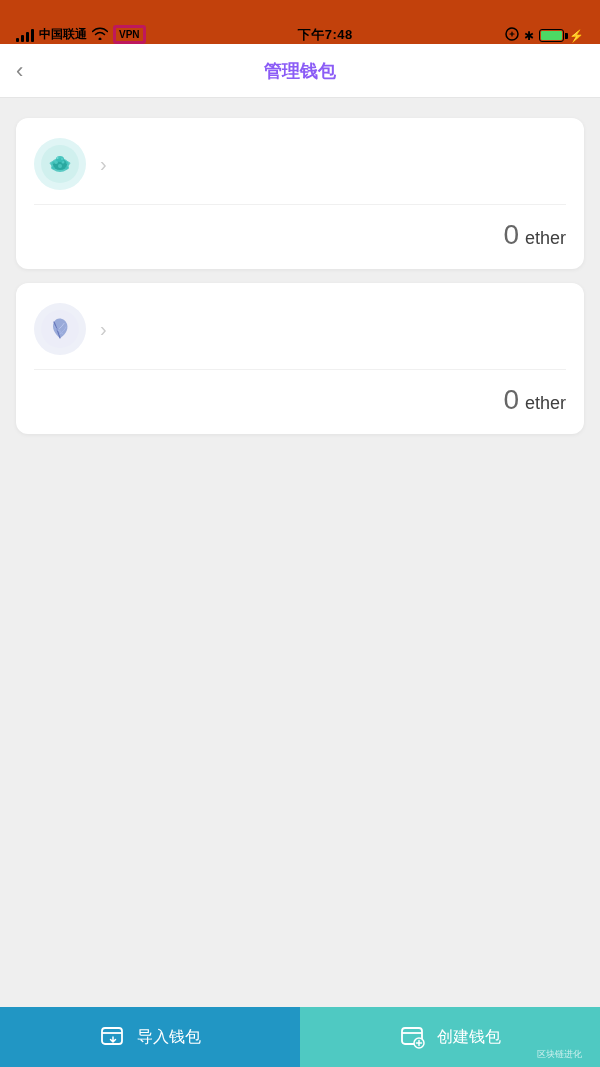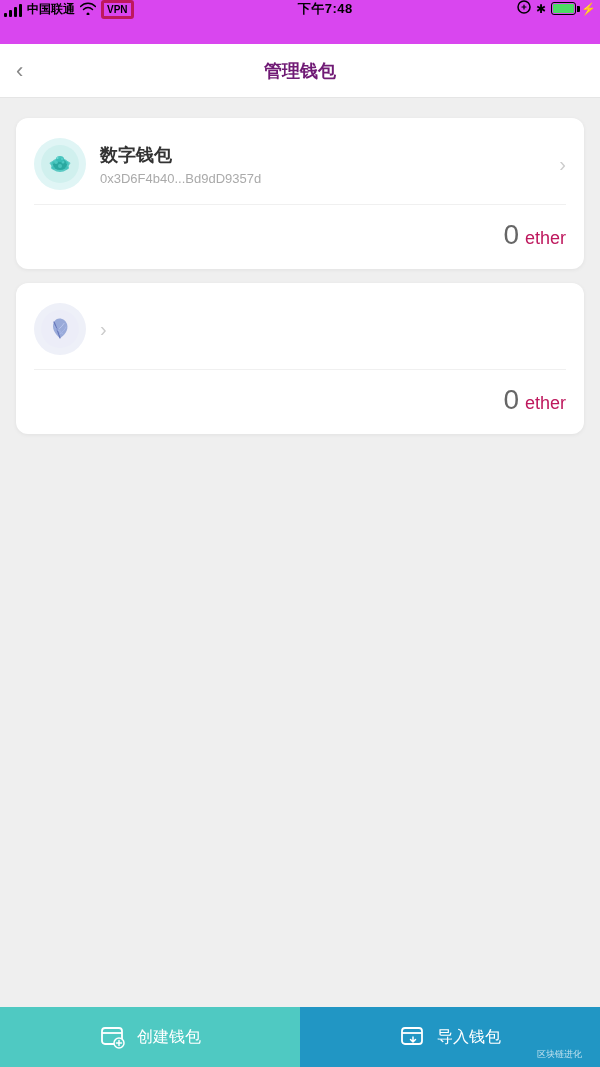--- a/index.html
+++ b/index.html
@@ -10,25 +10,25 @@
       font-family: -apple-system, "PingFang SC", "Helvetica Neue", Arial, sans-serif;
       background: #f0f0f0;
       overflow: hidden;
       position: relative;
     }
 
     
     .status-bar {
       width: 100%;
       height: 44px;
-      background: #d946ef;
-      display: flex;
-      align-items: flex-start;
+      background: #c2410c;
+      display: flex;
+      align-items: flex-end;
       justify-content: space-between;
-      padding: 0 4px;
+      padding: 0 16px;
       font-size: 13px;
       color: #000;
     }
     .status-left {
       display: flex;
       align-items: center;
       gap: 5px;
       font-size: 12px;
       font-weight: 600;
     }
@@ -109,21 +109,21 @@
       top: 50%;
       transform: translateY(-50%);
       color: #888;
       font-size: 22px;
       cursor: pointer;
       font-weight: 300;
     }
     .nav-title {
       font-size: 18px;
       font-weight: 600;
-      color: #701a75;
+      color: #8b5cf6;
     }
 
     
     .main-content {
       width: 100%;
       background: #efefef;
       padding: 20px 16px;
       display: flex;
       flex-direction: column;
       gap: 14px;
@@ -192,21 +192,21 @@
       padding: 14px 18px 18px 18px;
       gap: 6px;
     }
     .balance-amount {
       font-size: 28px;
       font-weight: 300;
       color: #666;
     }
     .balance-unit {
       font-size: 18px;
-      color: #be185d;
+      color: #404040;
       font-weight: 300;
     }
 
     
     .tab-bar {
       width: 100%;
       height: 60px;
       display: flex;
       position: absolute;
       bottom: 0;
@@ -310,24 +310,20 @@
           <ellipse cx="19" cy="14" rx="4" ry="3" fill="#3bbfb8" opacity="0.9"></ellipse>
           <circle cx="16.5" cy="13" r="1" fill="#7de5de" opacity="0.8"></circle>
           <circle cx="21" cy="14" r="0.8" fill="#7de5de" opacity="0.8"></circle>
 
           <ellipse cx="11" cy="18" rx="2.5" ry="1.5" fill="#3bbfb8" opacity="0.7" transform="rotate(-20 11 18)"></ellipse>
           <ellipse cx="27" cy="18" rx="2.5" ry="1.5" fill="#3bbfb8" opacity="0.7" transform="rotate(20 27 18)"></ellipse>
           <ellipse cx="12" cy="23" rx="2" ry="1.5" fill="#3bbfb8" opacity="0.7" transform="rotate(15 12 23)"></ellipse>
           <ellipse cx="26" cy="23" rx="2" ry="1.5" fill="#3bbfb8" opacity="0.7" transform="rotate(-15 26 23)"></ellipse>
         </svg>
       </div>
-      <div class="wallet-info">
-        <div class="wallet-name">数字钱包</div>
-        <div class="wallet-address">0x3D6F4b40...Bd9dD9357d</div>
-      </div>
       <span class="wallet-chevron">›</span>
     </div>
     <div class="wallet-divider"></div>
     <div class="wallet-balance">
       <span class="balance-amount">0</span>
       <span class="balance-unit">ether</span>
     </div>
   </div>
 
   <div class="wallet-card">
@@ -349,35 +345,35 @@
     <div class="wallet-divider"></div>
     <div class="wallet-balance">
       <span class="balance-amount">0</span>
       <span class="balance-unit">ether</span>
     </div>
   </div>
 
 </div>
 
 <div class="tab-bar">
+  <div class="tab-item tab-item-import">
+    <div class="tab-icon">
+      <svg width="26" height="26" viewBox="0 0 26 26" fill="none">
+        <rect x="2" y="4" width="20" height="16" rx="3" stroke="#fff" stroke-width="1.8"></rect>
+        <path d="M2 9h20" stroke="#fff" stroke-width="1.8"></path>
+        <path d="M13 13v5M10.5 15.5L13 18l2.5-2.5" stroke="#fff" stroke-width="1.5" stroke-linecap="round" stroke-linejoin="round"></path>
+      </svg>
+    </div>
+    <span class="tab-label">导入钱包</span>
+    <span style="font-size:9px;color:rgba(255,255,255,0.7);position:absolute;right:18px;bottom:6px;">区块链进化</span>
+  </div>
   <div class="tab-item tab-item-create">
     <div class="tab-icon">
       <svg width="26" height="26" viewBox="0 0 26 26" fill="none">
         <rect x="2" y="4" width="20" height="16" rx="3" stroke="#fff" stroke-width="1.8"></rect>
         <path d="M2 9h20" stroke="#fff" stroke-width="1.8"></path>
         <circle cx="19" cy="19" r="5" fill="#4fc9c2" stroke="#fff" stroke-width="1.5"></circle>
         <path d="M19 16.5v5M16.5 19h5" stroke="#fff" stroke-width="1.5" stroke-linecap="round"></path>
       </svg>
     </div>
     <span class="tab-label">创建钱包</span>
   </div>
-  <div class="tab-item tab-item-import">
-    <div class="tab-icon">
-      <svg width="26" height="26" viewBox="0 0 26 26" fill="none">
-        <rect x="2" y="4" width="20" height="16" rx="3" stroke="#fff" stroke-width="1.8"></rect>
-        <path d="M2 9h20" stroke="#fff" stroke-width="1.8"></path>
-        <path d="M13 13v5M10.5 15.5L13 18l2.5-2.5" stroke="#fff" stroke-width="1.5" stroke-linecap="round" stroke-linejoin="round"></path>
-      </svg>
-    </div>
-    <span class="tab-label">导入钱包</span>
-    <span style="font-size:9px;color:rgba(255,255,255,0.7);position:absolute;right:18px;bottom:6px;">区块链进化</span>
-  </div>
 </div>
 
 </body></html>

